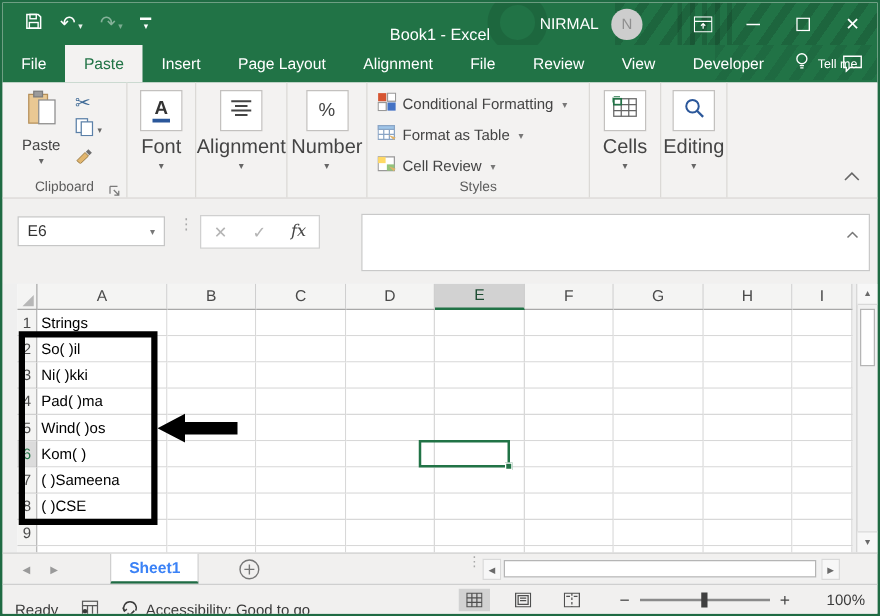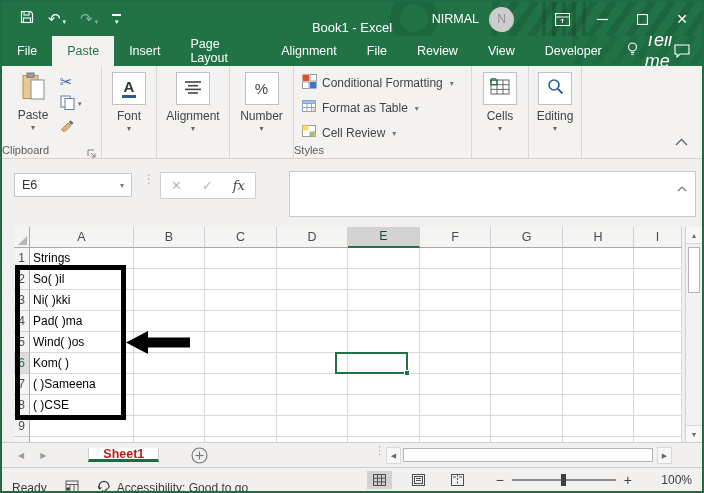--- a/index.html
+++ b/index.html
@@ -25,38 +25,38 @@
   .tb-user { font-size:12.5px; margin-right:10px; }
   .avatar { width:25px; height:25px; border-radius:50%; background:#cdcdcd; color:#8f8f8f; font-size:12px; display:flex; align-items:center; justify-content:center; margin-right:28px; }
   .winbtn { width:40px; height:34px; display:flex; align-items:center; justify-content:center; }
   .winbtn svg { display:block; }
   .close-x { font-size:14px; }
 
   
   .tabrow { height:30px; background:#217346; display:flex; align-items:stretch; color:#fff; flex-shrink:0; position:relative; overflow:hidden; }
   .rtab { padding:0 15px; display:flex; align-items:center; font-size:12.5px; z-index:1; }
   .rtab.active { background:#f3f2f1; color:#217346; }
-  .tellme { display:flex; align-items:center; gap:7px; padding:0 10px; font-size:18px; z-index:1;font-style:italic; }
+  .tellme { display:flex; align-items:center; gap:7px; padding:0 10px; font-size:10px; z-index:1; }
   .comment-btn { position:absolute; right:12px; top:0; height:30px; display:flex; align-items:center; z-index:1; }
 
   
   .ribbon { height:93px; background:#f3f2f1; border-bottom:1px solid #d5d2cf; display:flex; flex-shrink:0; position:relative; }
   .rgroup { position:relative; border-right:1px solid #dbd9d6; height:92px; flex-shrink:0; }
-  .glabel { position:absolute; bottom:2px; left:0; right:0; text-align:left; font-size:11px; color:#5c5c5c; }
+  .glabel { position:absolute; bottom:2px; left:0; right:0; text-align:center; font-size:11px; color:#5c5c5c; }
   .launcher { position:absolute; bottom:3px; right:4px; width:10px; height:10px; }
   .g-clip { width:100px; }
   .paste { position:absolute; left:10px; top:6px; width:42px; text-align:center; color:#444; }
   .paste .plabel { font-size:12px; margin-top:3px; }
   .paste .pcar { font-size:8px; color:#666; margin-top:1px; }
   .clip-mini { position:absolute; left:58px; top:8px; display:flex; flex-direction:column; gap:6px; align-items:flex-start; }
   .mini-row { display:flex; align-items:center; gap:3px; height:16px; }
   .scissors { color:#3f6a96; font-size:15px; }
   .big-drop { position:absolute; top:6px; left:50%; transform:translateX(-50%); text-align:center; color:#444; width:90px; }
   .icon-box { width:34px; height:33px; background:#fff; border:1px solid #c3c1bf; margin:0 auto; display:flex; align-items:center; justify-content:center; }
-  .bd-label { font-size:12px; margin-top:4px; white-space:nowrap; }
+  .bd-label { font-size:16px; margin-top:4px; white-space:nowrap; }
   .bd-car { font-size:8px; color:#666; margin-top:1px; }
   .fontA { font-weight:bold; font-size:15px; color:#333; border-bottom:3px solid #2b579a; line-height:1.05; padding:0 2px; }
   .pct { font-size:15px; color:#444; }
   .g-font { width:55px; } .g-align { width:73px; } .g-num { width:64px; }
   .g-styles { width:178px; }
   .style-row { position:absolute; left:8px; display:flex; align-items:center; gap:5px; font-size:12px; color:#444; white-space:nowrap; }
   .style-car { font-size:8px; color:#777; margin-left:2px; }
   .g-cells { width:57px; } .g-edit { width:53px; }
   .g-rest { flex:1; border-right:none; }
   .collapse-chev { position:absolute; right:14px; bottom:8px; color:#666; }
@@ -87,21 +87,21 @@
   .vs-btn.bottom { position:absolute; bottom:0; border-top:1px solid #d9d9d9; border-bottom:none; }
   .vs-thumb { position:absolute; top:20px; left:2px; width:12px; height:46px; background:#fff; border:1px solid #b5b5b5; }
   .annot-rect { position:absolute; left:13px; top:38px; width:111px; height:155px; border:5px solid #000; background:transparent; z-index:3; }
   .annot-arrow { position:absolute; left:124px; top:103px; z-index:3; }
   .selbox { position:absolute; left:333px; top:125px; width:73px; height:22px; border:2px solid #217346; z-index:2; }
   .selbox .handle { position:absolute; right:-4px; bottom:-4px; width:6px; height:6px; background:#217346; border:1px solid #fff; }
 
   
   .sheetbar { height:25px; background:#f1f0ef; border-top:1px solid #cfcfcf; flex-shrink:0; position:relative; display:flex; align-items:center; }
   .nav-arrows { display:flex; gap:16px; padding-left:16px; color:#9a9a9a; font-size:8px; }
-  .sheettab { margin-left:42px; height:14px; padding:0 14px; background:#fff; border-left:1px solid #cfcfcf; border-right:1px solid #cfcfcf; border-bottom:3px solid #1e6b43; display:flex; align-items:center; font-size:12.5px; font-weight:bold; color:#b91c1c; }
+  .sheettab { margin-left:42px; height:25px; padding:0 14px; background:#fff; border-left:1px solid #cfcfcf; border-right:1px solid #cfcfcf; border-bottom:3px solid #1e6b43; display:flex; align-items:center; font-size:12.5px; font-weight:bold; color:#3b82f6; }
   .addsheet { margin-left:32px; display:flex; align-items:center; }
   .sb-dots { position:absolute; left:372px; top:5px; color:#a8a8a8; font-size:11px; line-height:5px; width:6px; text-align:center; }
   .hscroll { position:absolute; left:384px; right:30px; top:4px; height:17px; display:flex; align-items:center; }
   .hs-btn { width:15px; height:17px; background:#f7f7f7; border:1px solid #d9d9d9; display:flex; align-items:center; justify-content:center; font-size:7px; color:#6a6a6a; flex-shrink:0; }
   .hs-track { flex:1; height:17px; background:#f1f1f1; position:relative; }
   .hs-thumb { position:absolute; left:2px; right:4px; top:1px; height:14px; background:#fff; border:1px solid #b5b5b5; }
 
   
   .statusbar { height:24px; background:#f1f0ef; border-top:1px solid #cfcfcf; flex-shrink:0; display:flex; align-items:center; font-size:12px; color:#3b3b3b; position:relative; }
   .sb-left { display:flex; align-items:center; gap:18px; padding-left:10px;margin-top:16px; }

